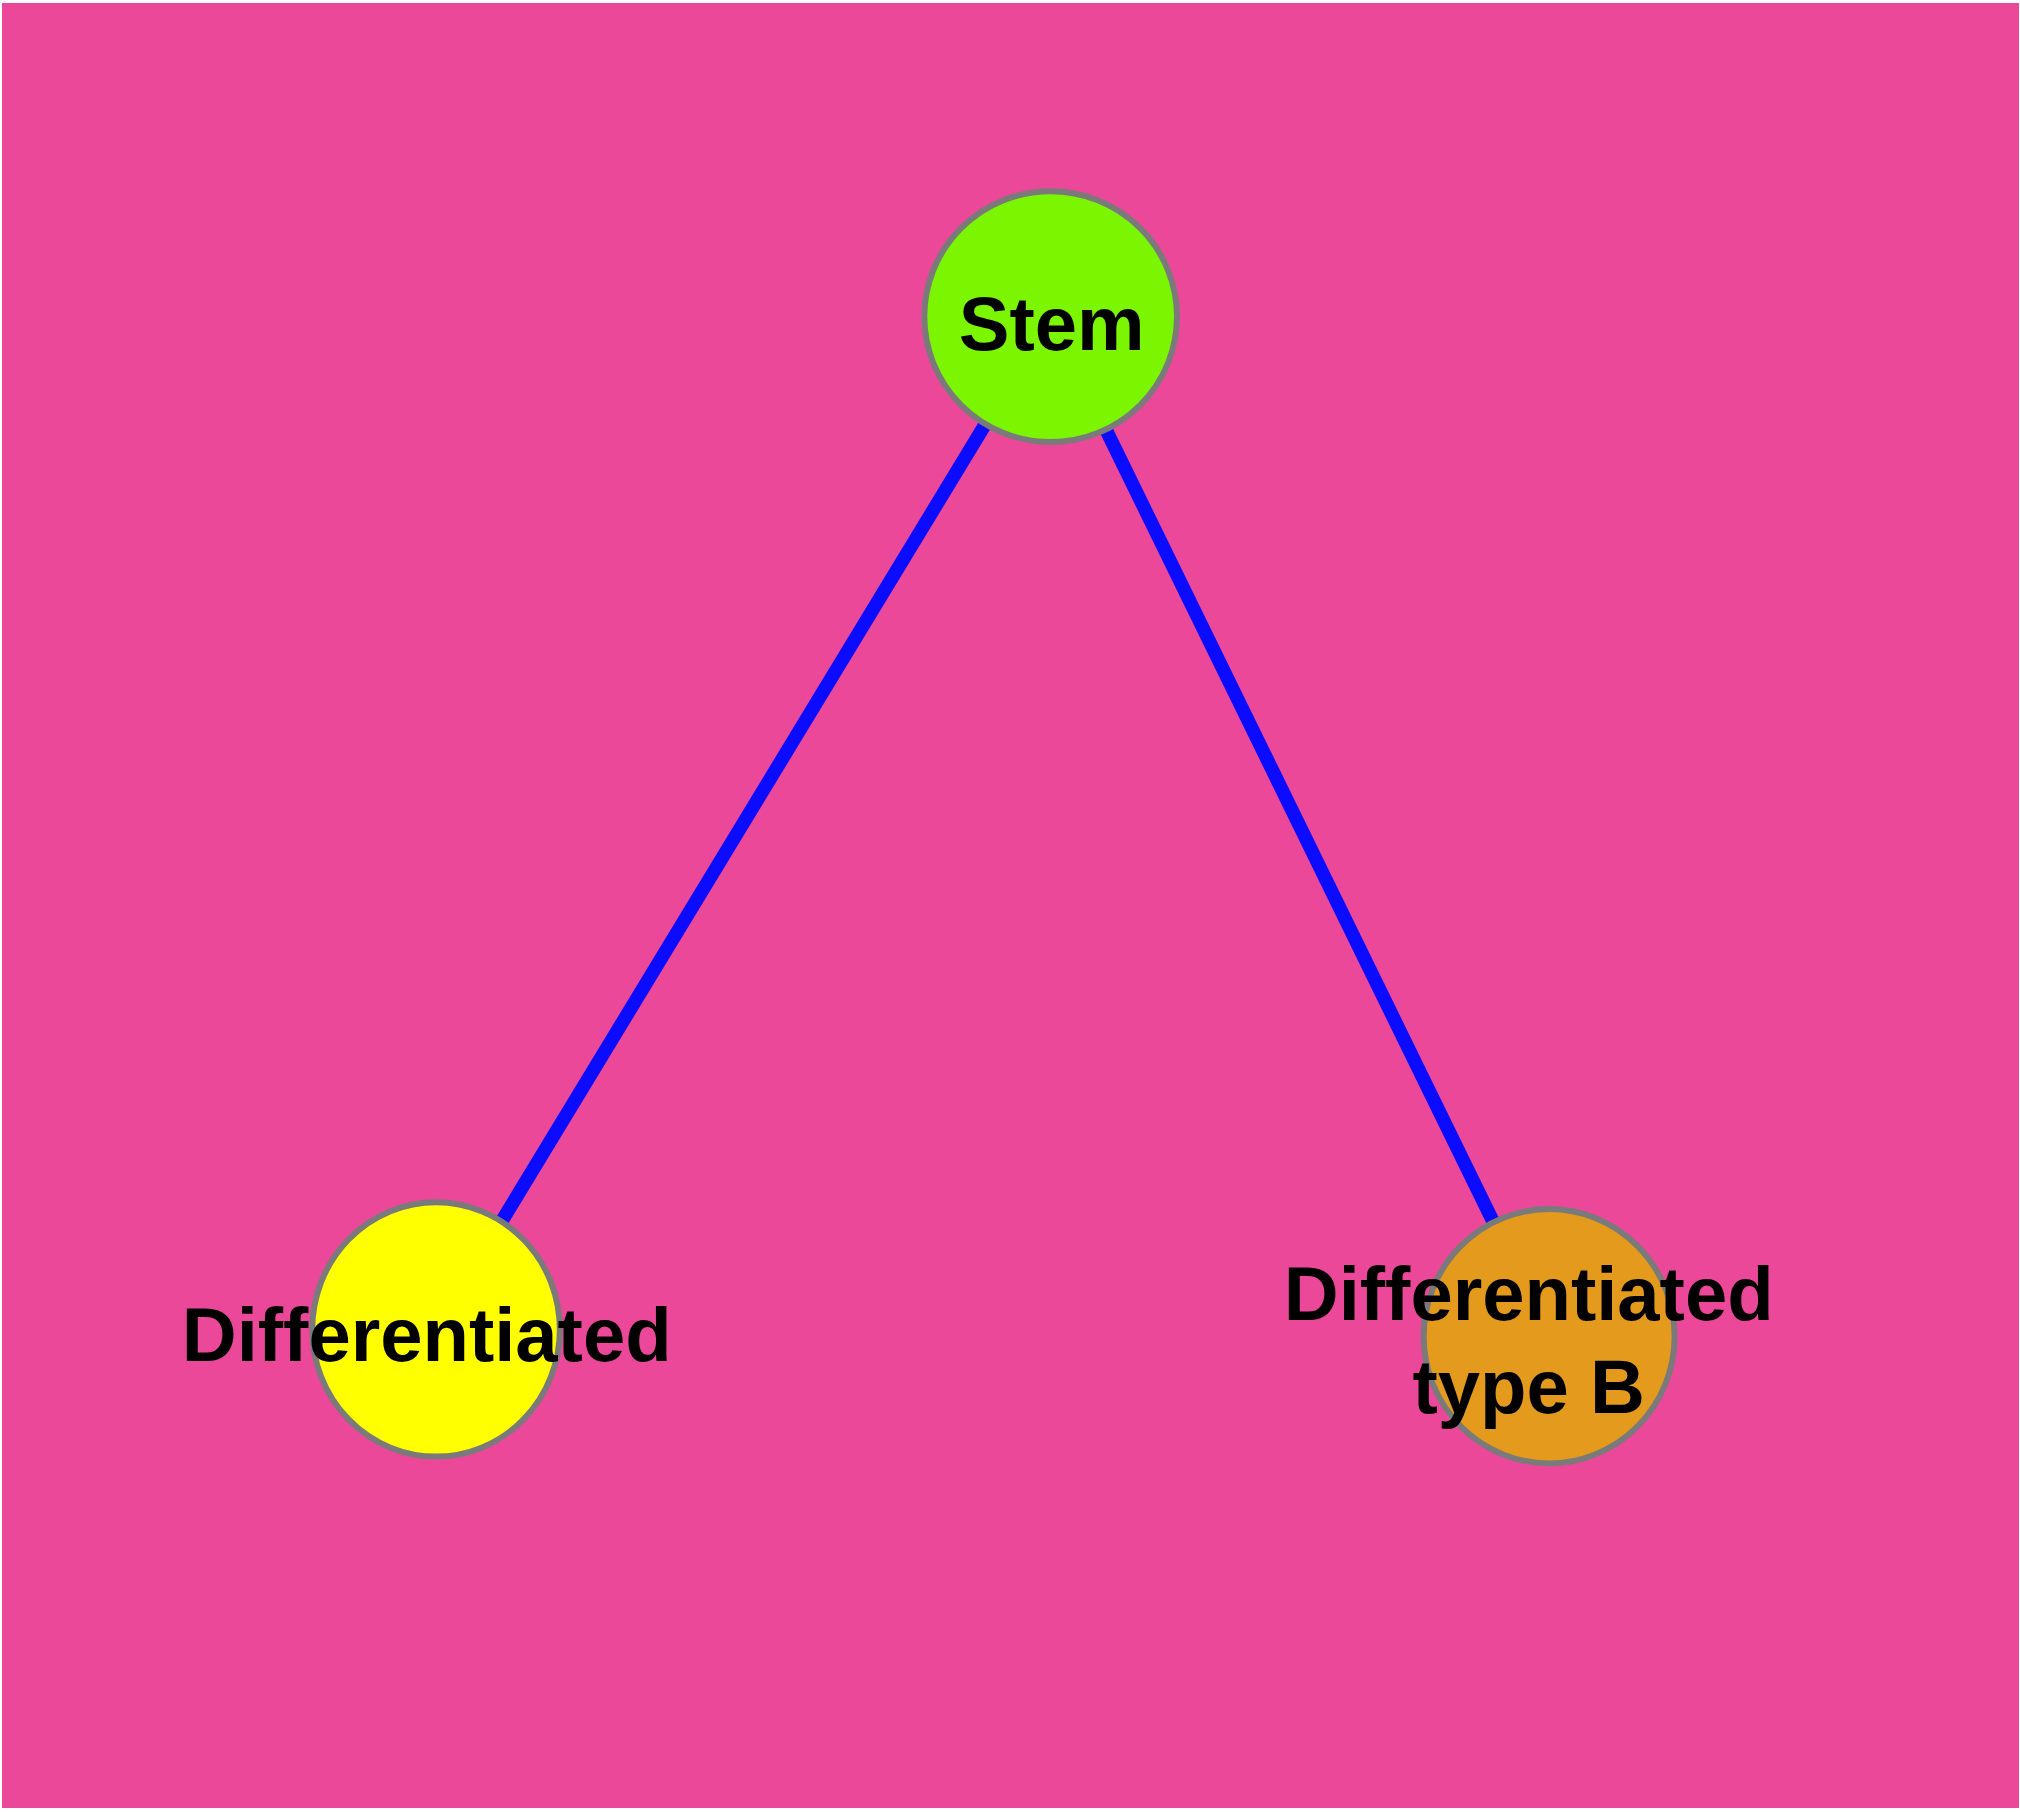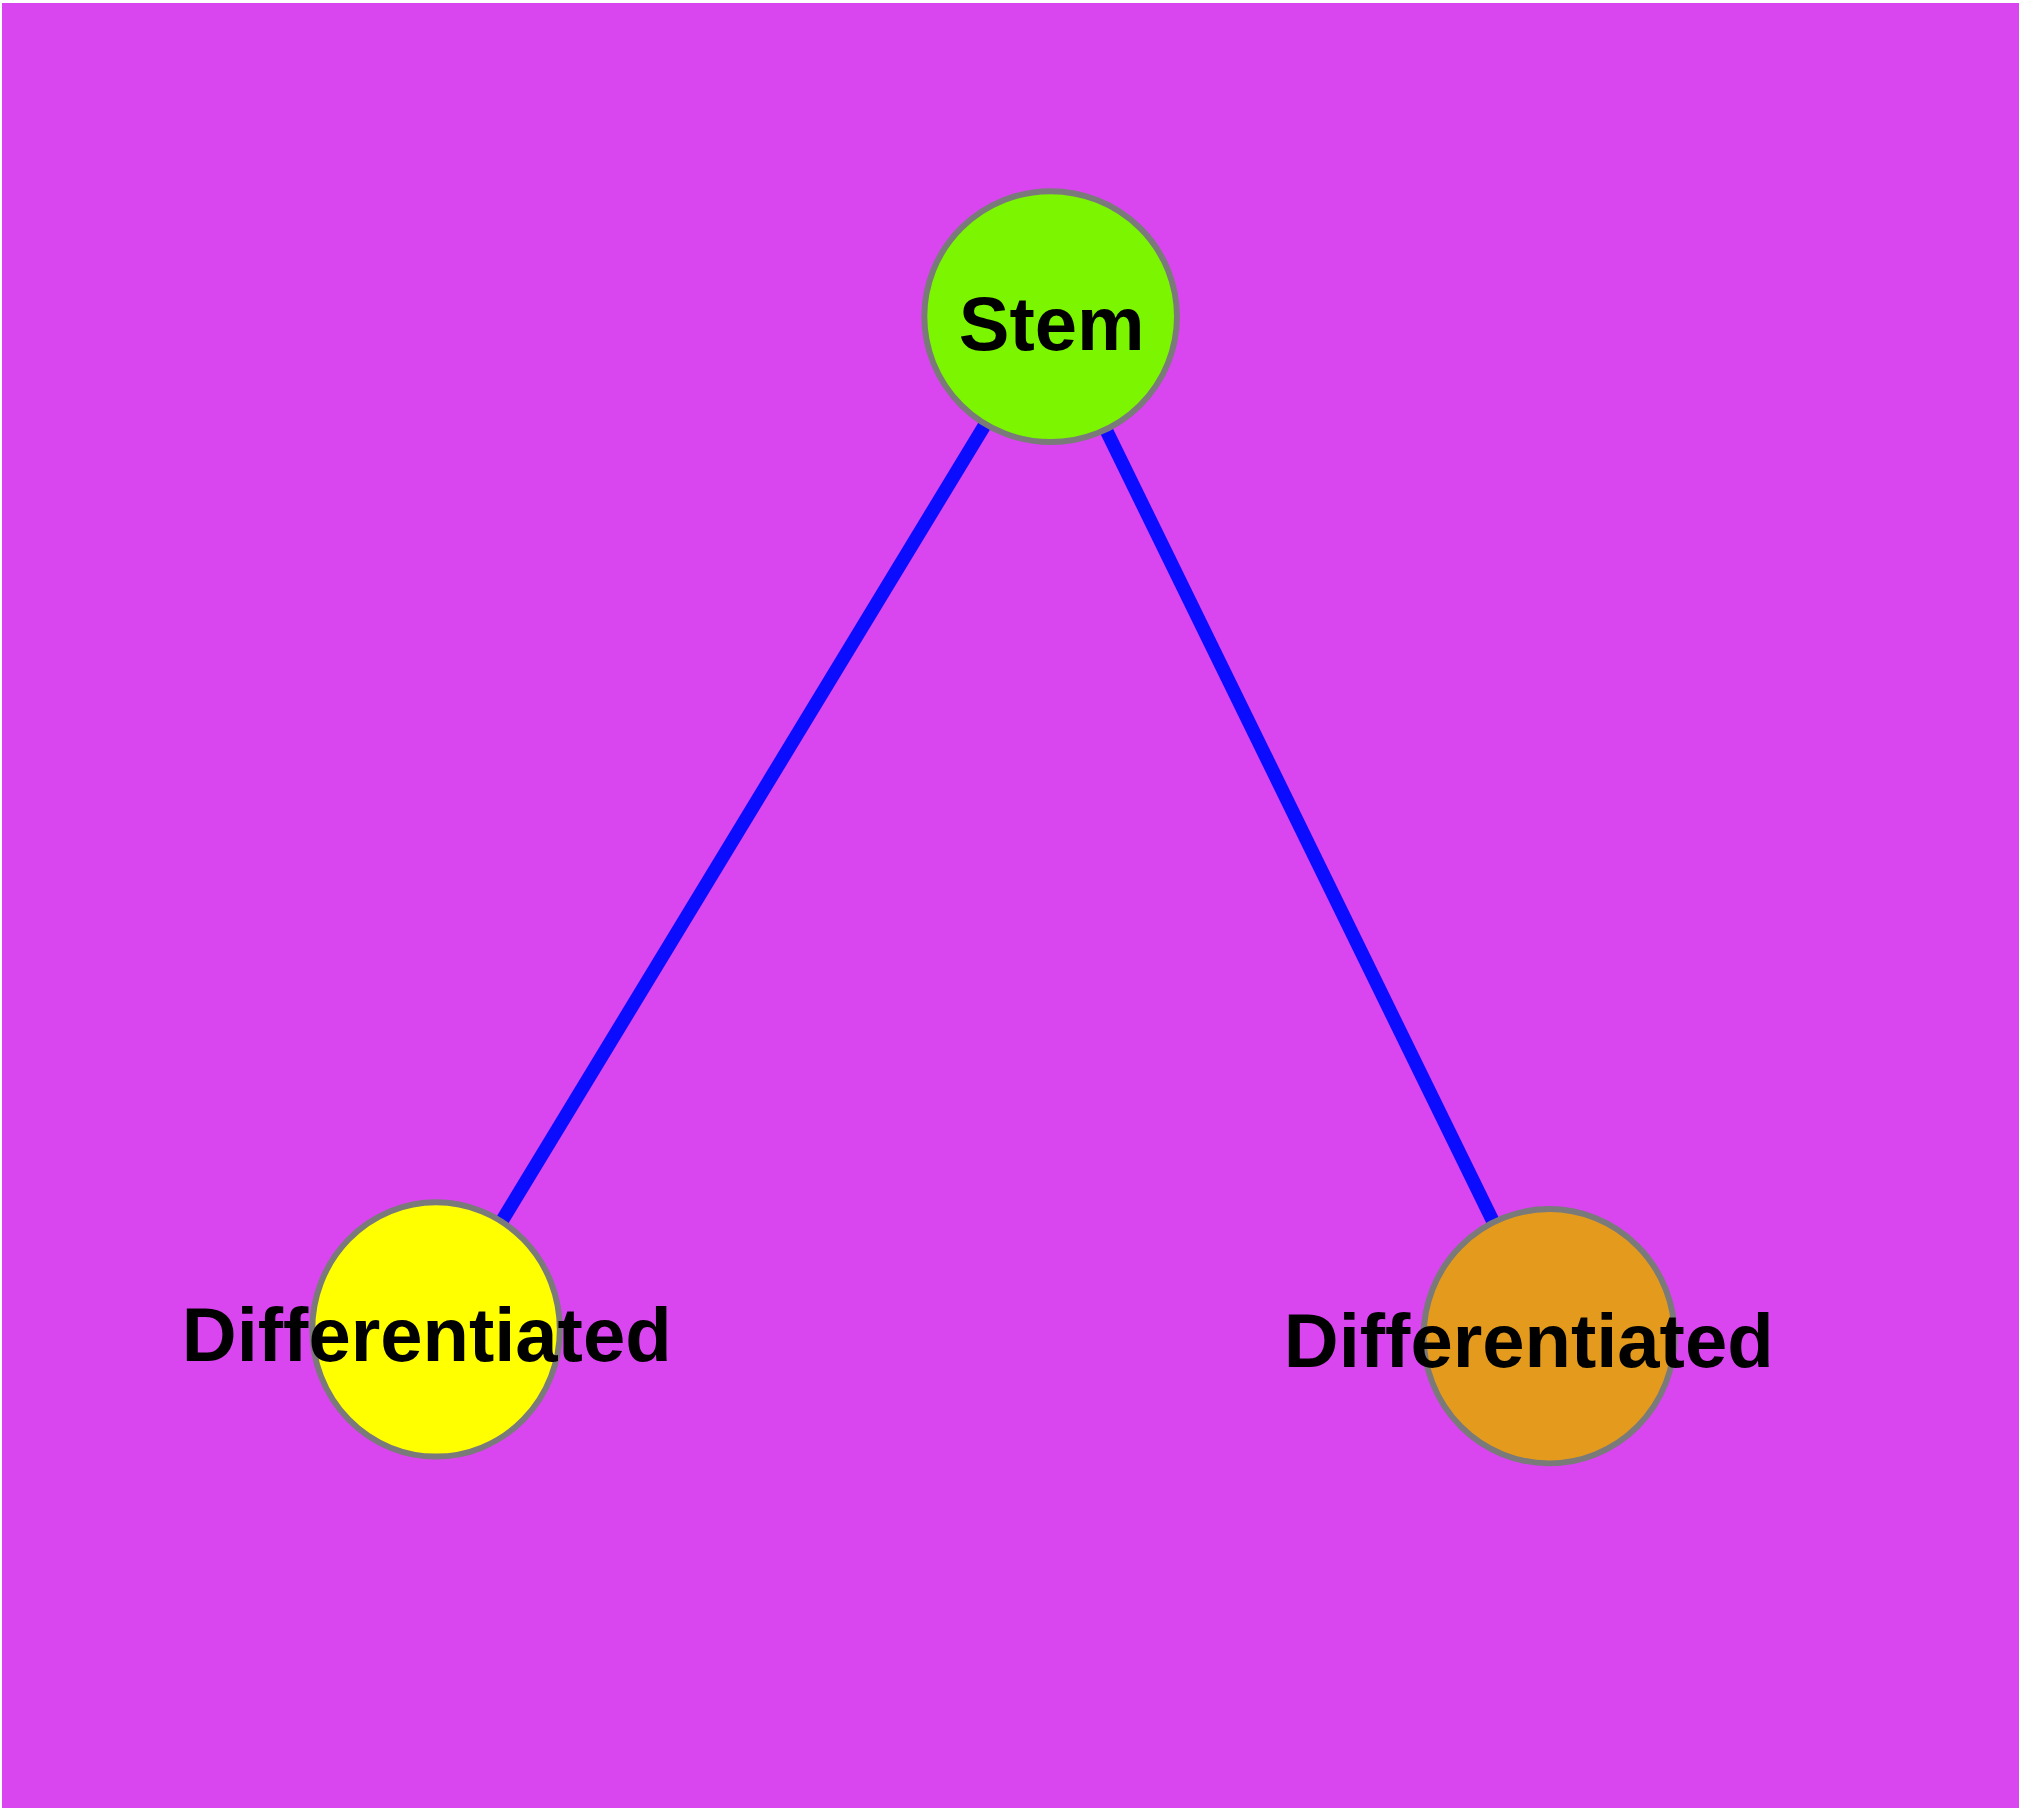--- a/index.html
+++ b/index.html
@@ -40,35 +40,36 @@
     line-height: 93px;
     white-space: nowrap;
     pointer-events: none;
   }
   .node-label span { display: block; }
 </style>
 </head>
 <body>
 
 <div id="canvas">
-  <div id="plot-area" style="background: #d946ef;">
+  <div id="plot-area" style="background: #ec4899;">
     <svg id="graph-svg" viewBox="0 0 2380 2130" preserveAspectRatio="none">
       <line x1="1237" y1="370" x2="512" y2="1565" stroke="#0B0BFF" stroke-width="16"></line>
       <line x1="1237" y1="370" x2="1825" y2="1573" stroke="#0B0BFF" stroke-width="16"></line>
       <ellipse cx="1237" cy="370" rx="149" ry="148" fill="#7CF500" stroke="#7A7A7A" stroke-width="7"></ellipse>
       <ellipse cx="512" cy="1565" rx="146" ry="150" fill="#FFFF00" stroke="#7A7A7A" stroke-width="7"></ellipse>
       <ellipse cx="1825" cy="1573" rx="148" ry="150" fill="#E49B1D" stroke="#7A7A7A" stroke-width="7"></ellipse>
     </svg>
 
     <div class="node-label" style="left: 1050px; top: 320px; color: rgb(0, 0, 0);">
       <span>Stem</span>
     </div>
 
     <div class="node-label" style="left: 425px; top: 1331px; color: rgb(0, 0, 0);">
       <span>Differentiated</span>
     </div>
 
     <div class="node-label" style="left: 1527px; top: 1337px; color: rgb(0, 0, 0);">
       <span>Differentiated</span>
+      <span>type B</span>
     </div>
   </div>
 </div>
 
 
 </body></html>

